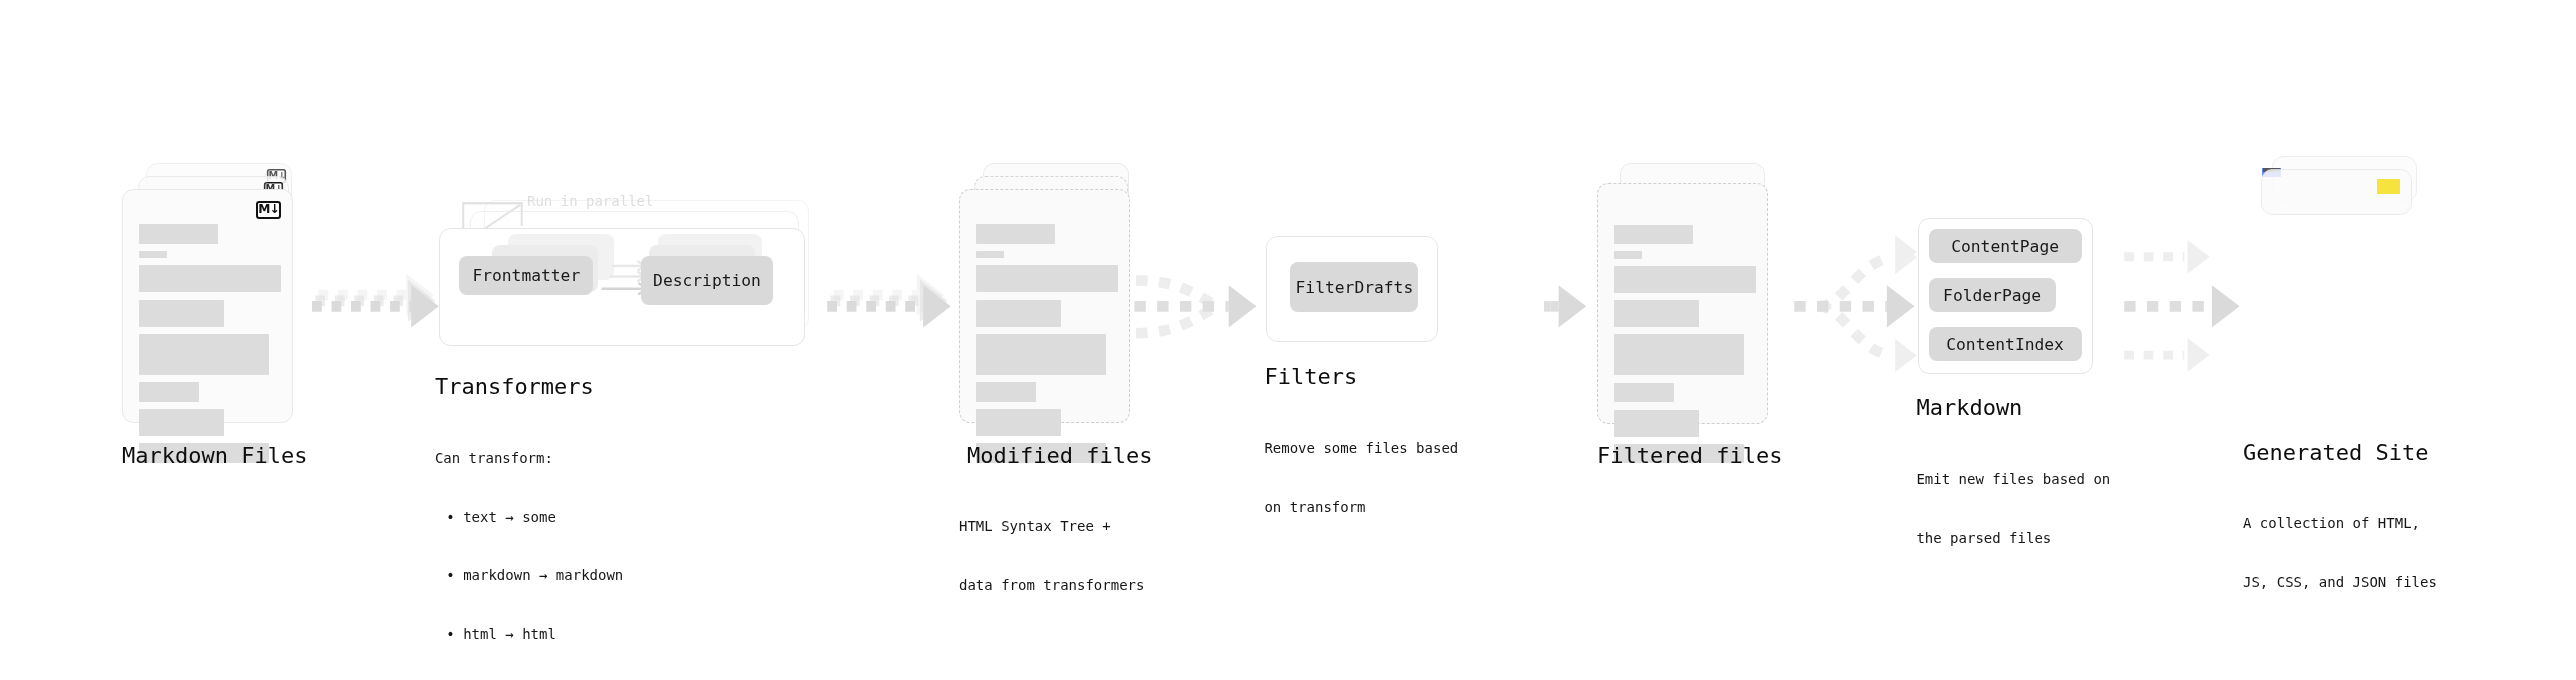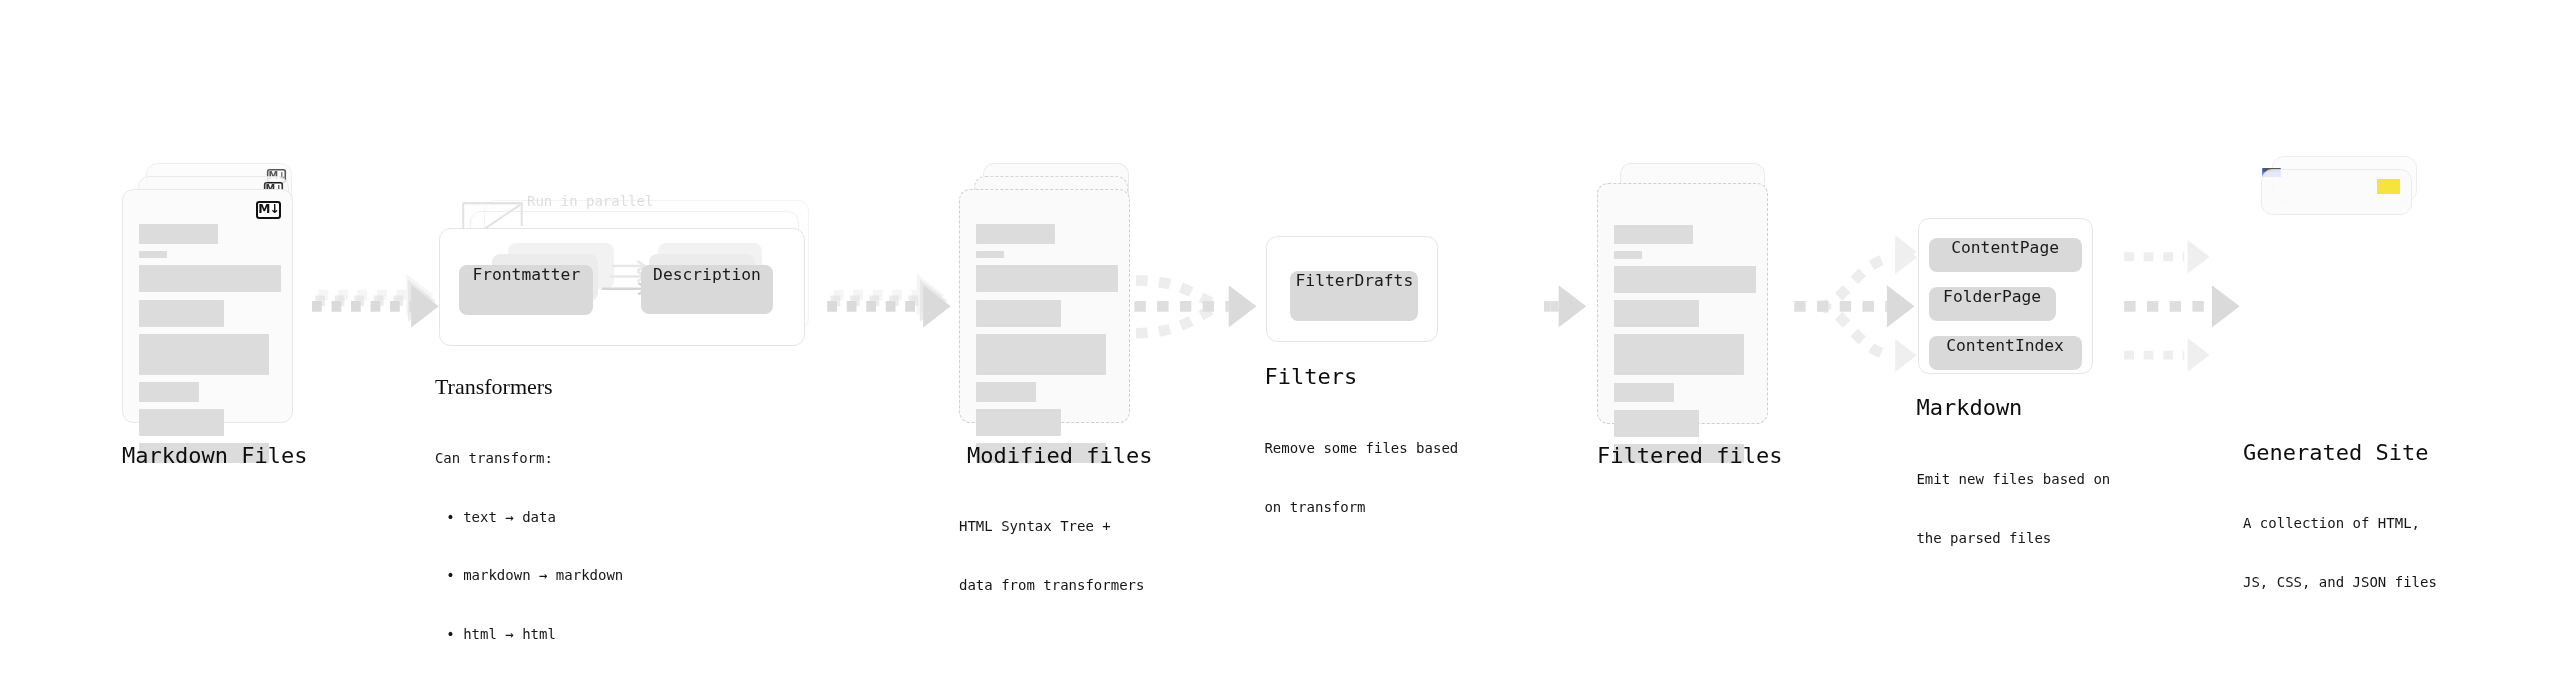--- a/index.html
+++ b/index.html
@@ -66,23 +66,22 @@
     border-radius: 11.4px;
   }
   .panel.ghost { background: transparent; }
 
   .chip {
     position: absolute;
     background: #d9d9d9;
     border-radius: 8.1px;
     color: #1a1a1a;
     font-size: 16.3px;
-    display: flex; justify-content: center;
+    display: flex; align-items: center; justify-content: center;
     white-space: nowrap;
-    margin-top: 9px;
   }
   .chip.ghost { background: #ececec; }
   .chip.ghost2 { background: #f2f2f2; }
 
   
   .title {
     position: absolute;
     font-size: 22px;
     color: #0d0d0d;
     letter-spacing: 0px;
@@ -234,34 +233,34 @@
           <path d="M244,81 L253,87 L244,93"></path>
         <line x1="210" y1="100" x2="250" y2="100"></line>
           <path d="M244,94 L253,100 L244,106"></path>
       </g>
       <g stroke="#d5d5d5" stroke-width="3" fill="none">
         <line x1="200" y1="115" x2="252" y2="115"></line>
           <path d="M245,108 L256,115 L245,122"></path>
       </g>
     </svg>
 
-    <div class="chip" style="left:20.3px; top:61px; width:134px; height:50px;">
+    <div class="chip" style="left:20.3px; top:61px; width:134px; height:39px;">
       <span>Frontmatter</span>
     </div>
     <div class="chip" style="left:202px; top:61px; width:132px; height:49px;">
       <span>Description</span>
     </div>
 
     <div class="run-label" style="left:88px; top:-1.6px;">Run in parallel</div>
 
-    <div class="title" style="left:-4.1px; top:179px;font-family:Liberation Serif, serif;">Transformers</div>
+    <div class="title" style="left:-4.1px; top:179px;">Transformers</div>
 
     <div class="caption" style="left:-4.1px; top:215px;">
       <div>Can transform:</div>
-      <div class="bullets">• text → data</div>
+      <div class="bullets">• text → some</div>
       <div class="bullets">• markdown → markdown</div>
       <div class="bullets">• html → html</div>
     </div>
   </div>
 
   <div class="node" style="left:959px; top:163px;">
 
     <div class="doc-stack" style="width:179px; height:260px;">
       <div class="doc-card dotted" style="left:24.4px; top:0px; width:146px; height:49px; opacity:.75;"></div>
       <div class="doc-card dashed" style="left:14.6px; top:13px; width:154px; height:49px; opacity:.85;"></div>

